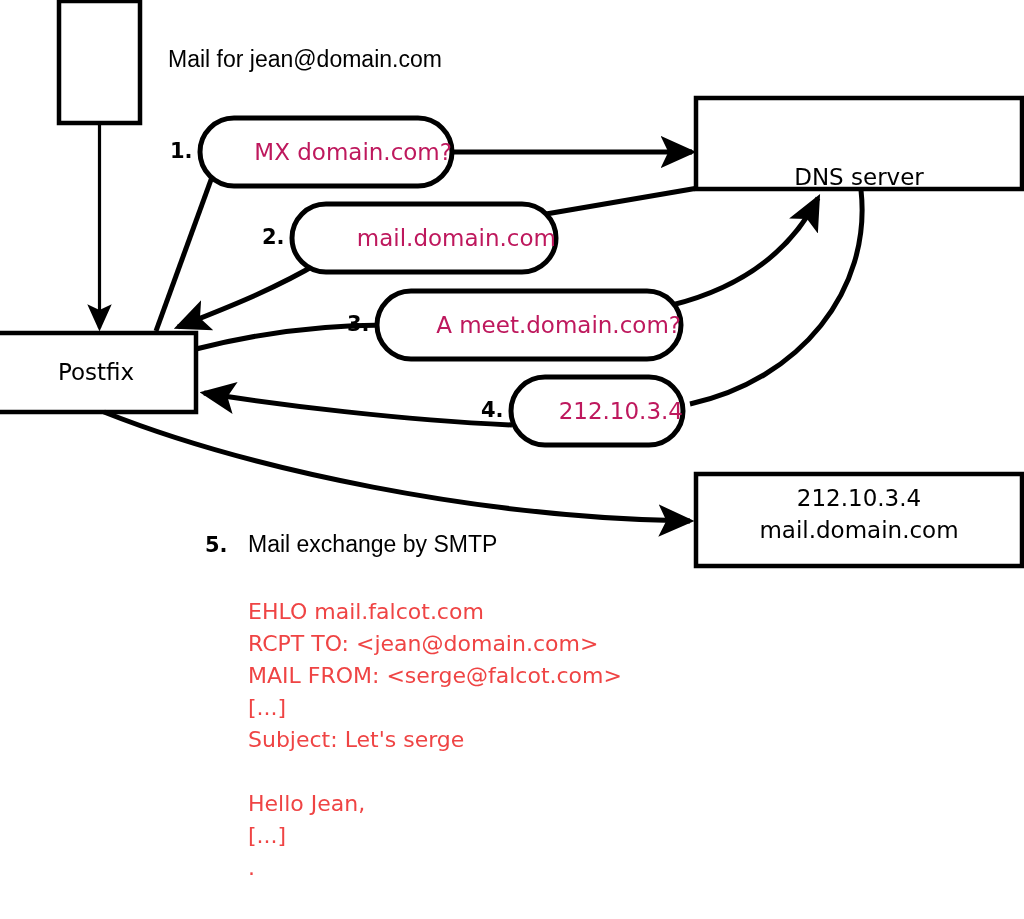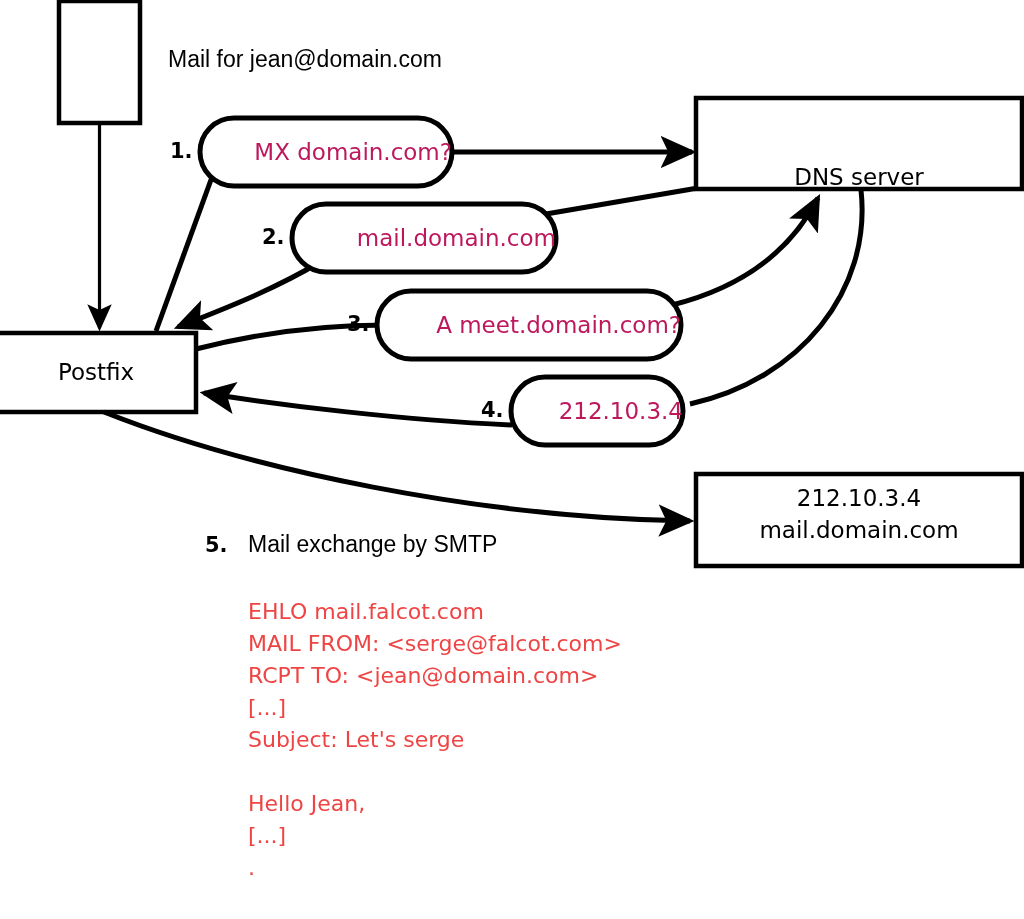--- a/index.html
+++ b/index.html
@@ -127,15 +127,15 @@
 
   <div class="step-num" style="left:347px; top:312px;">3.</div>
   <div class="bubble-label" style="left:377px; top:311px; width:304px;">A meet.domain.com?</div>
 
   <div class="step-num" style="left:481px; top:398px;">4.</div>
   <div class="bubble-label" style="left:511px; top:397px; width:172px;">212.10.3.4</div>
 
   <div class="step-num" style="left:205px; top:533px;">5.</div>
   <div class="caption" style="left:248px; top:531px;">Mail exchange by SMTP</div>
 
-  <div class="transcript" id="smtp-transcript" style="left:248px; top:596px;"><div>EHLO mail.falcot.com</div><div>MAIL FROM: &lt;serge@falcot.com&gt;</div><div>RCPT TO: &lt;jean@domain.com&gt;</div><div>[...]</div><div>Subject: Let's serge</div><div></div><div>Hello Jean,</div><div>[...]</div><div>.</div></div>
+  <div class="transcript" id="smtp-transcript" style="left:248px; top:596px;"><div>EHLO mail.falcot.com</div><div>RCPT TO: &lt;jean@domain.com&gt;</div><div>MAIL FROM: &lt;serge@falcot.com&gt;</div><div>[...]</div><div>Subject: Let's serge</div><div></div><div>Hello Jean,</div><div>[...]</div><div>.</div></div>
 
 </div>
 
 </body></html>

